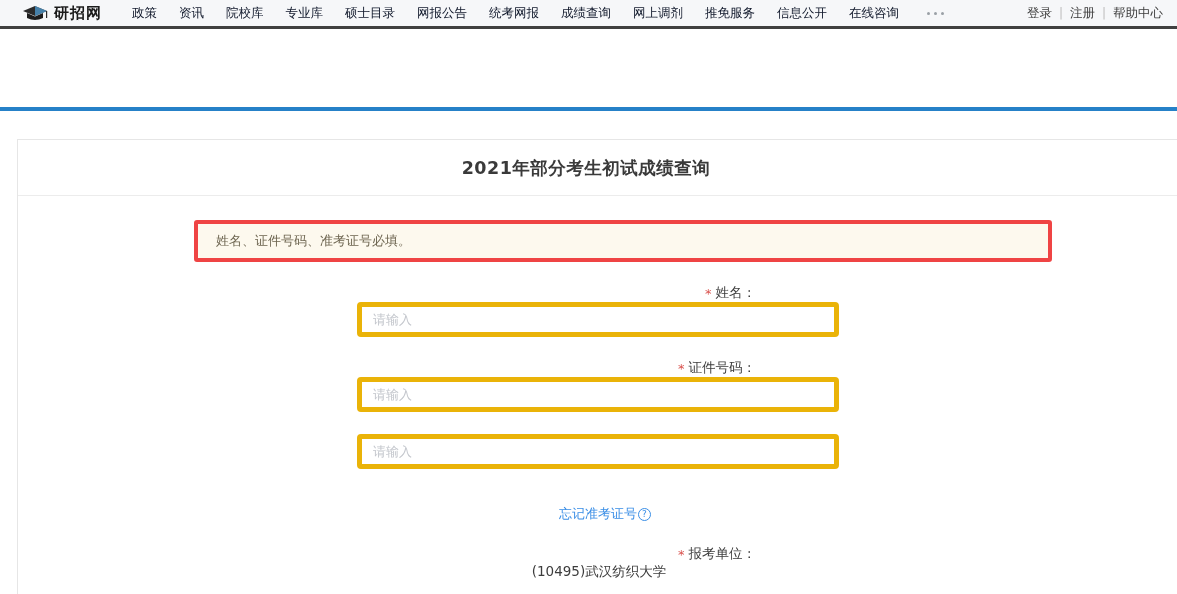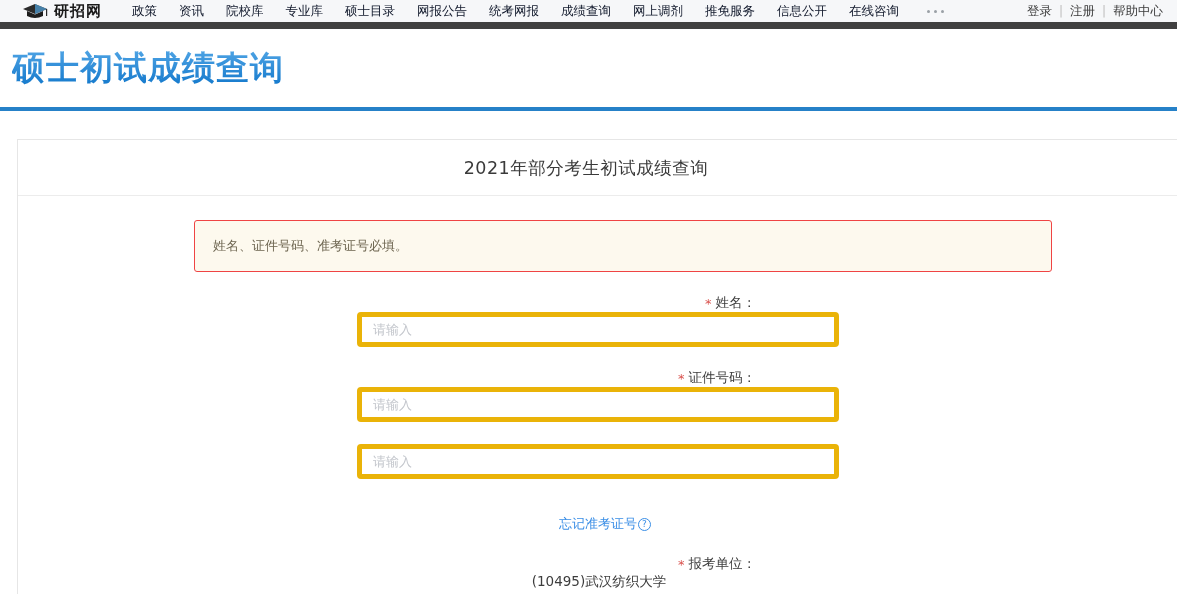--- a/index.html
+++ b/index.html
@@ -11,21 +11,21 @@
     overflow: hidden;
     background: #ffffff;
     font-family: "DejaVu Sans", "Liberation Sans", sans-serif;
   }
 
   
   .topnav {
     position: relative;
     height: 29px;
     background: #f6f7f9;
-    border-bottom: 7px solid #404040;
+    border-bottom: 3px solid #404040;
     display: flex;
     align-items: center;
     padding: 0 12px 0 22px;
   }
   .brand {
     display: flex;
     align-items: center;
     gap: 6px;
     margin-right: 30px;
     flex: 0 0 auto;
@@ -125,33 +125,33 @@
   .card-head {
     height: 56px;
     display: flex;
     align-items: center;
     justify-content: center;
     border-bottom: 1px solid #ececec;
   }
   .card-head h2 {
     margin: 16px;
     font-size: 17.5px;
-    font-weight: normal;
+    font-weight: bold;
     color: #3a3a3a;
     letter-spacing: .5px;
     padding-right: 24px;
   }
 
   
   .alert {
     margin: 24px 0 0 176px;
     width: 858px;
-    height: 52px;
+    height: 42px;
     background: #fdf9ee;
-    border: 1px solid #ef4444;
+    border: 4px solid #ef4444;
     border-radius: 3px;
     display: flex;
     align-items: center;
     padding: 0 18px;
   }
   .alert-text {
     font-size: 13px;
     color: #6d6550;
   }
 
@@ -271,21 +271,20 @@
   <div class="nav-right">
     <a>登录</a>
     <span class="nav-sep">|</span>
     <a>注册</a>
     <span class="nav-sep">|</span>
     <a>帮助中心</a>
   </div>
 </div>
 
 <div class="titleband">
-  <div class="big-title">硕士初试成绩查询</div>
 </div>
 
 <div class="page-wrap">
   <div class="card">
 
     <div class="card-head">
       <h2>2021年部分考生初试成绩查询</h2>
     </div>
 
     <div class="alert">

